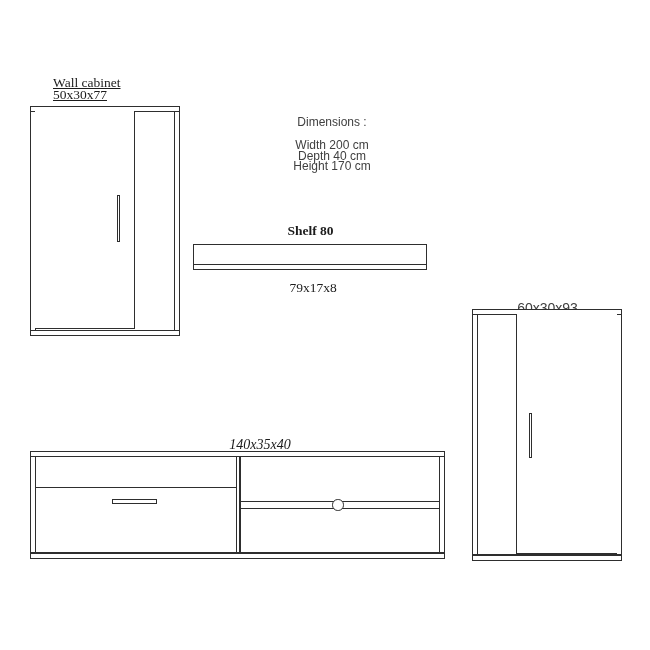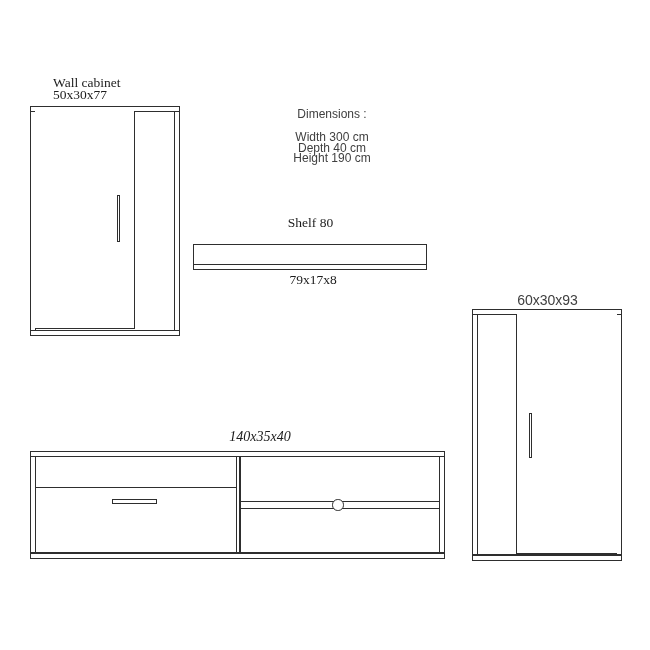--- a/index.html
+++ b/index.html
@@ -14,51 +14,51 @@
     position:absolute;
     font-family:"Liberation Serif", serif;
     font-size:13.5px;line-height:12px;color:#1c1c1c;
     white-space:nowrap;
   }
   .sans-label{
     position:absolute;
     font-family:"Liberation Sans", sans-serif;
     color:#404040;white-space:nowrap;
   }
-  .center{text-align:center;}
+  .center{text-align:center;margin-top:8px;}
 </style>
 </head>
 <body>
 
 <div id="canvas">
 
-  <div class="serif-label" style="left:53px;top:77px;">
+  <div class="serif-label" style="left:53px;top:77px;text-decoration:underline;">
     <div>Wall cabinet</div>
     <div>50x30x77</div>
   </div>
 
   <div class="box" style="left:29.5px;top:106px;width:150.5px;height:230px;">
     <div class="ln" style="left:0;right:0;top:4px;height:1.2px;"></div>
     <div class="ln" style="left:0;right:0;bottom:4px;height:1.2px;"></div>
     <div class="ln" style="top:4px;bottom:4px;left:4px;width:1.2px;"></div>
     <div class="ln" style="top:4px;bottom:4px;right:4px;width:1.2px;"></div>
     <div class="abs" style="left:4px;top:4px;width:99px;height:217px;border-right:1.8px solid #2e2e2e;border-bottom:1.8px solid #2e2e2e;background:#fff;"></div>
     <div class="handle" style="left:86px;top:88px;width:3.5px;height:47px;"></div>
   </div>
 
   <div>
     <div class="sans-label center" style="left:262px;top:108px;width:140px;font-size:12px;line-height:12px;">Dimensions :</div>
     <div class="sans-label center" style="left:262px;top:132px;width:140px;font-size:12px;line-height:10.7px;">
-      <div>Width 300 cm</div>
+      <div>Width 200 cm</div>
       <div>Depth 40 cm</div>
-      <div>Height 190 cm</div>
+      <div>Height 170 cm</div>
     </div>
   </div>
 
-  <div class="serif-label center" style="left:250px;top:217px;width:121px;">Shelf 80</div>
+  <div class="serif-label center" style="left:250px;top:217px;width:121px;font-weight:bold;">Shelf 80</div>
 
   <div class="box" style="left:193px;top:244px;width:233.5px;height:26px;">
     <div class="ln" style="left:0;right:0;bottom:4px;height:1.2px;"></div>
   </div>
 
   <div class="serif-label center" style="left:253px;top:274px;width:120px;">79x17x8</div>
 
   <div class="sans-label center" style="left:487px;top:295px;width:121px;font-size:14px;line-height:11px;">60x30x93</div>
 
   <div class="box" style="left:471.5px;top:309px;width:150.5px;height:251.5px;">

